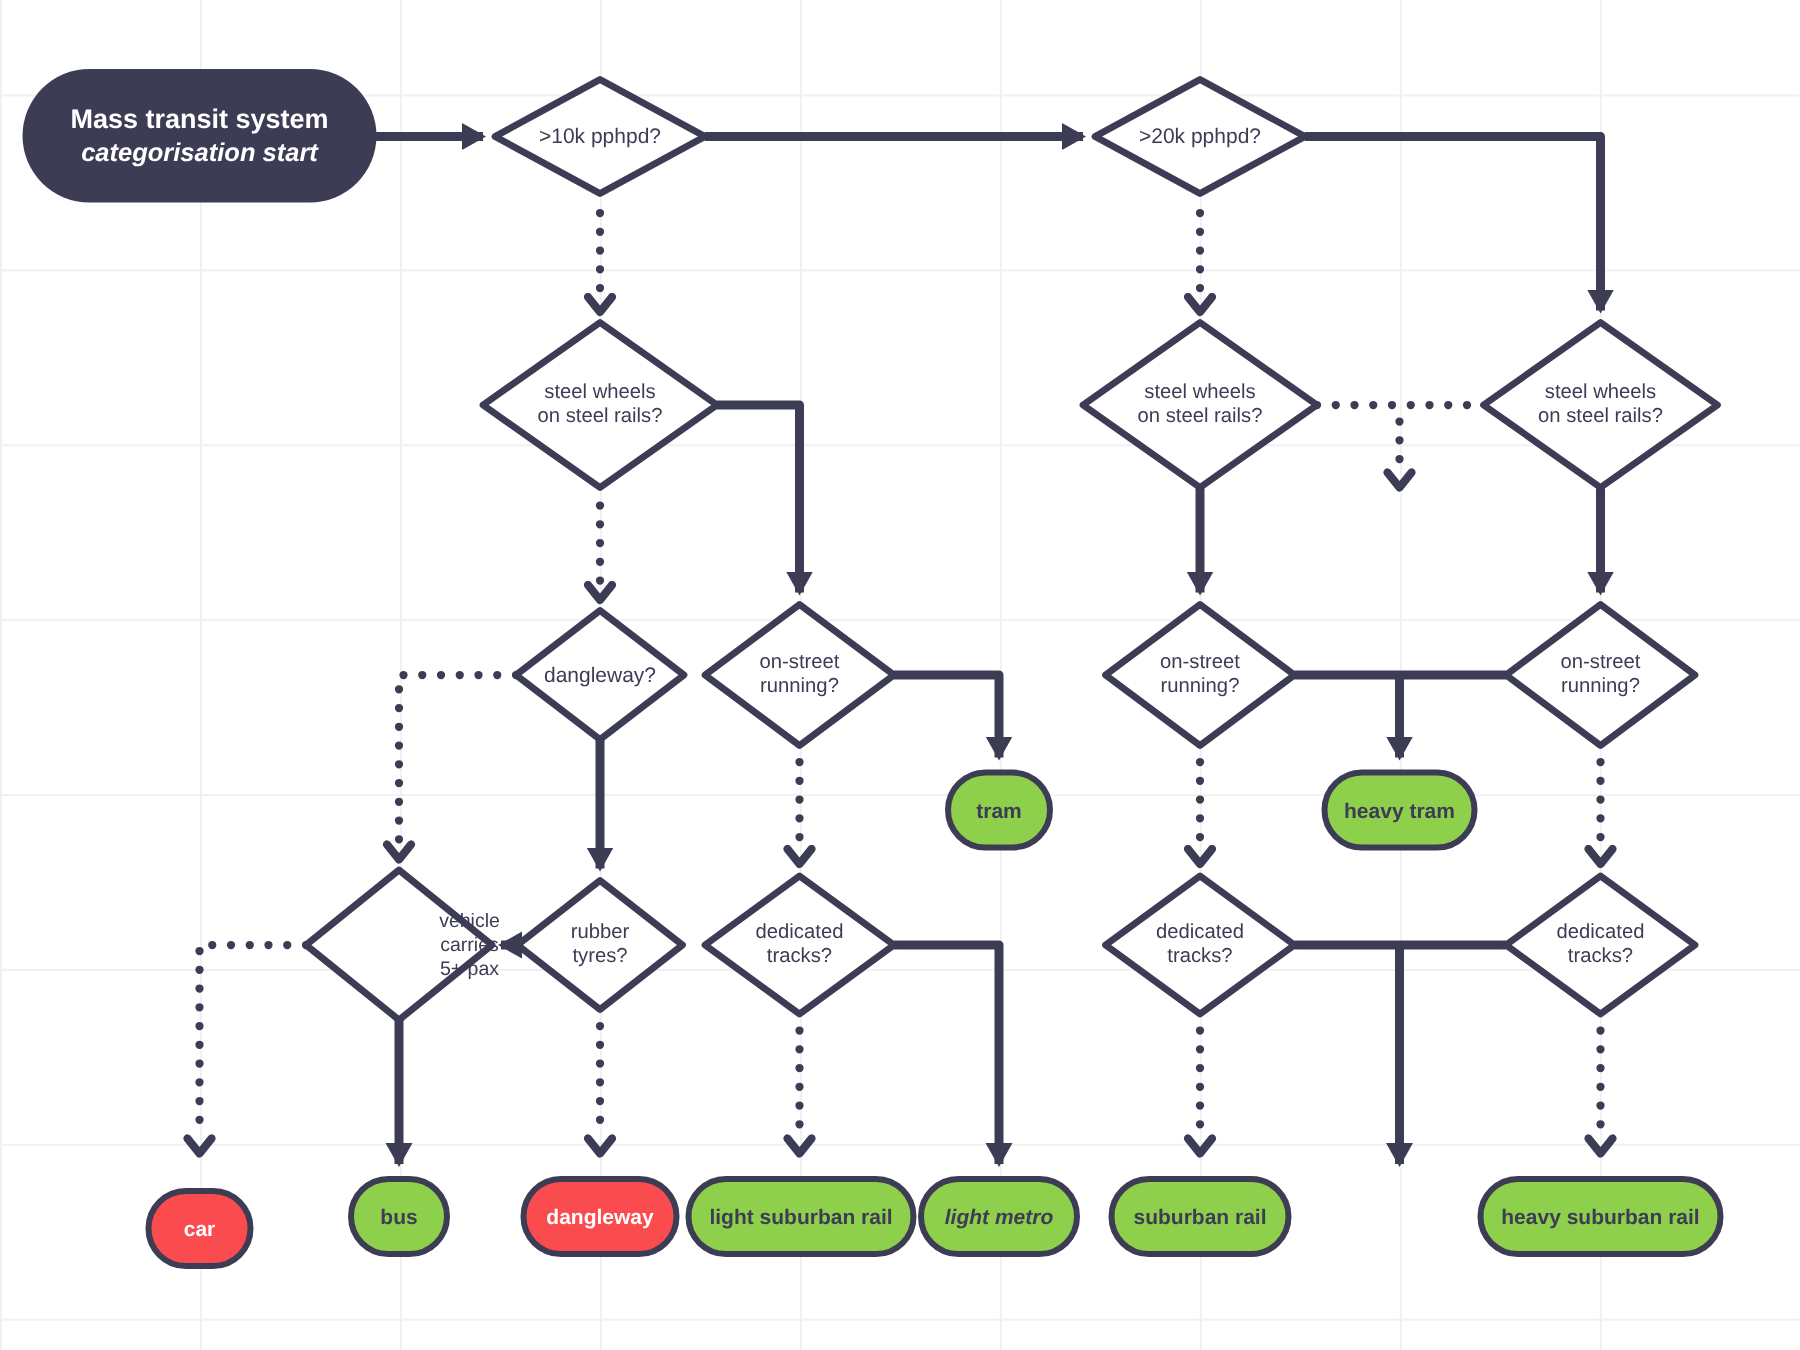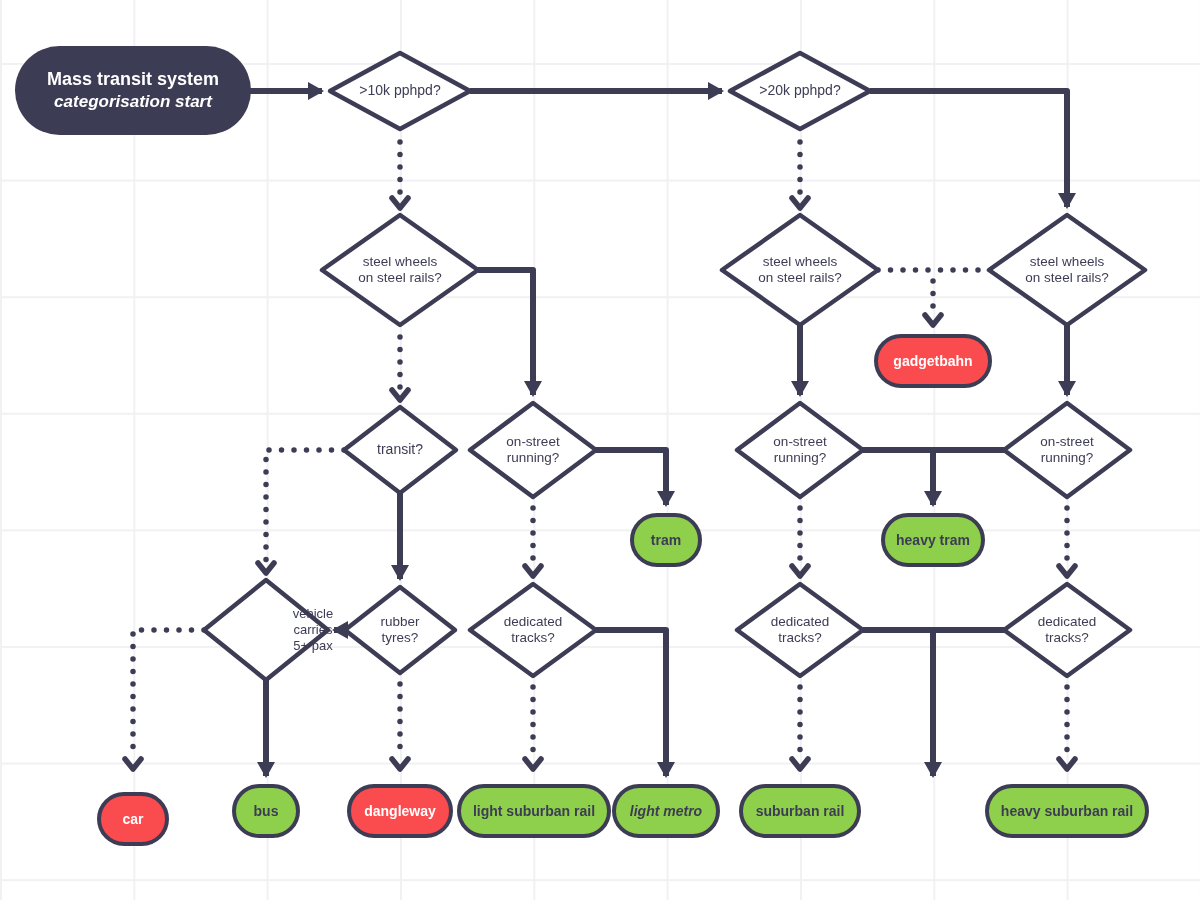--- a/index.html
+++ b/index.html
@@ -162,40 +162,39 @@
   </div>
 
   <div class="dlabel one-line" style="left:400px; top:91px;">&gt;10k pphpd?</div>
   <div class="dlabel one-line" style="left:800px; top:91px;">&gt;20k pphpd?</div>
   <div class="dlabel" style="left:400px; top:270px;">steel wheels
 on steel rails?</div>
   <div class="dlabel" style="left:800px; top:270px;">steel wheels
 on steel rails?</div>
   <div class="dlabel" style="left:1067px; top:270px;">steel wheels
 on steel rails?</div>
-  <div class="dlabel one-line" style="left:400px; top:450px;">transit?</div>
+  <div class="dlabel one-line" style="left:400px; top:450px;">dangleway?</div>
   <div class="dlabel" style="left:533px; top:450px;">on-street
 running?</div>
   <div class="dlabel" style="left:800px; top:450px;">on-street
 running?</div>
   <div class="dlabel" style="left:1067px; top:450px;">on-street
 running?</div>
   <div class="dlabel small" style="left:266px; top:630px;">vehicle
 carries
 5+ pax</div>
   <div class="dlabel" style="left:400px; top:630px;">rubber
 tyres?</div>
   <div class="dlabel" style="left:533px; top:630px;">dedicated
 tracks?</div>
   <div class="dlabel" style="left:800px; top:630px;">dedicated
 tracks?</div>
   <div class="dlabel" style="left:1067px; top:630px;">dedicated
 tracks?</div>
 
-  <div class="pill bad" style="left:874px; top:334px; width:118px;">gadgetbahn</div>
   <div class="pill good" style="left:630px; top:513px; width:72px;">tram</div>
   <div class="pill good" style="left:881px; top:513px; width:104px;">heavy tram</div>
   <div class="pill bad" style="left:97px; top:792px; width:72px;">car</div>
   <div class="pill good" style="left:232px; top:784px; width:68px;">bus</div>
   <div class="pill bad" style="left:347px; top:784px; width:106px;">dangleway</div>
   <div class="pill good" style="left:457px; top:784px; width:154px;">light suburban rail</div>
   <div class="pill good" style="left:612px; top:784px; width:108px;font-style:italic;">light metro</div>
   <div class="pill good" style="left:739px; top:784px; width:122px;">suburban rail</div>
   <div class="pill good" style="left:985px; top:784px; width:164px;">heavy suburban rail</div>
 

